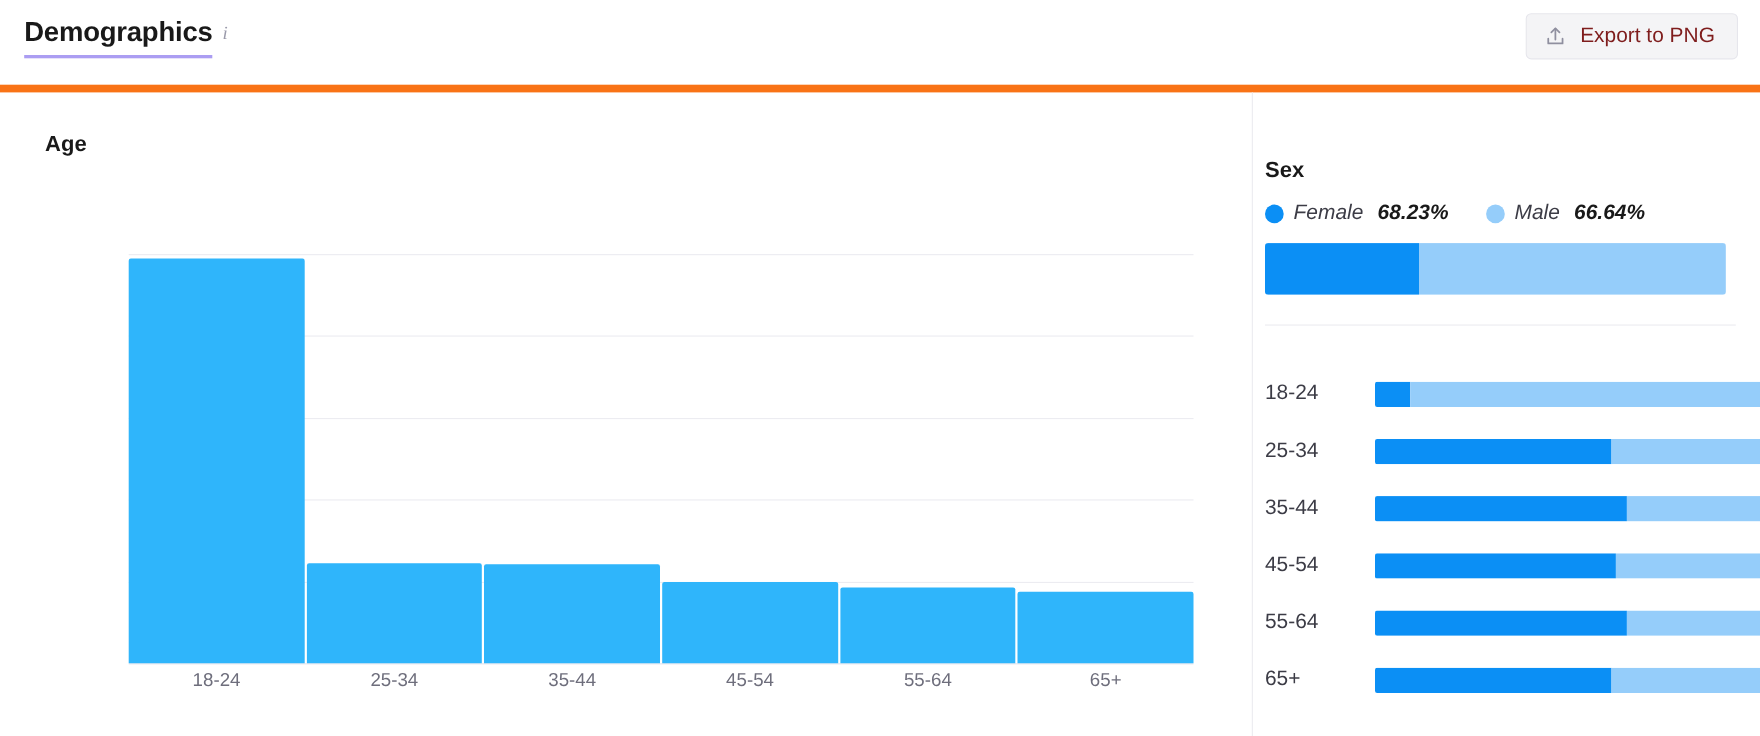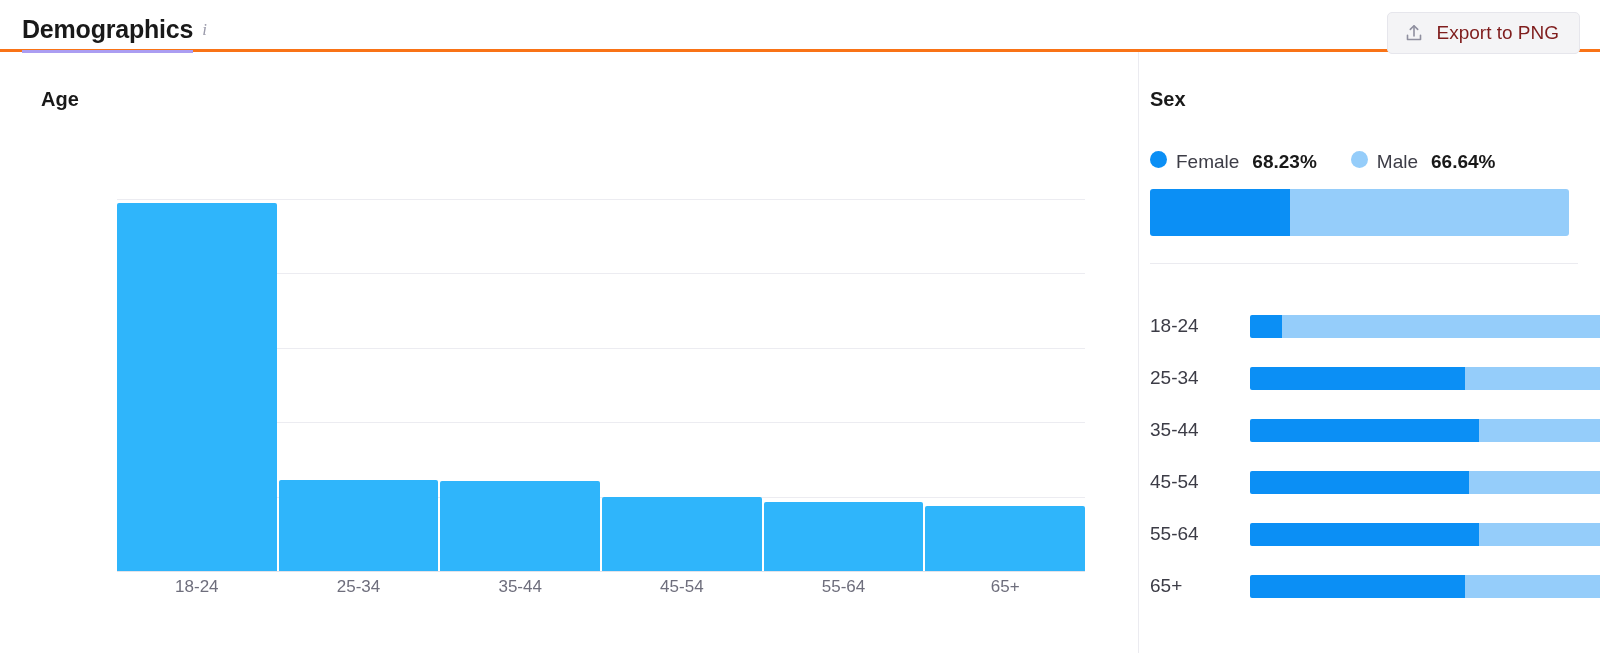--- a/index.html
+++ b/index.html
@@ -7,22 +7,22 @@
     width: 1600px; height: 669px;
     background: #ffffff;
     font-family: "Liberation Sans", sans-serif;
     color: #222222;
     overflow: hidden;
   }
 
   
   .header {
     position: relative;
-    height: 52px;
-    border-bottom: 3px solid #f97316;
+    height: 84px;
+    border-bottom: 7px solid #f97316;
     display: flex;
     align-items: center;
   }
   .title-wrap {
     position: absolute;
     left: 22px;
     top: 14px;
     display: flex;
     align-items: flex-start;
     gap: 9px;
@@ -79,21 +79,21 @@
     position: relative;
   }
   .panel-title {
     position: absolute;
     top: 36px;
     font-size: 20px;
     font-weight: bold;
     color: #191919;
   }
   .panel-left .panel-title { left: 24px; }
-  .panel-right .panel-title { left: 11px; }
+  .panel-right .panel-title { left: 11px; margin-top: 24px; }
 
   
   .chart {
     position: absolute;
     left: 100px;
     top: 147px;
     width: 968px;
     height: 372px;
   }
   .gridline {
@@ -146,21 +146,21 @@
   .legend {
     position: absolute;
     left: 11px;
     top: 99px;
     display: flex;
     align-items: center;
     gap: 34px;
     font-size: 19px;
     color: #3c3c46;
   }
-  .legend-item { display: flex; align-items: flex-start; gap: 9px; white-space: nowrap; }
+  .legend-item { display: flex; align-items: center; gap: 9px; white-space: nowrap; font-style: italic; }
   .dot { width: 17px; height: 17px; border-radius: 50%; display: block; }
   .legend-val { font-weight: bold; color: #191919; margin-left: 4px; }
 
   .sex-bar {
     position: absolute;
     left: 11px;
     top: 137px;
     width: 419px;
     height: 47px;
     display: flex;

